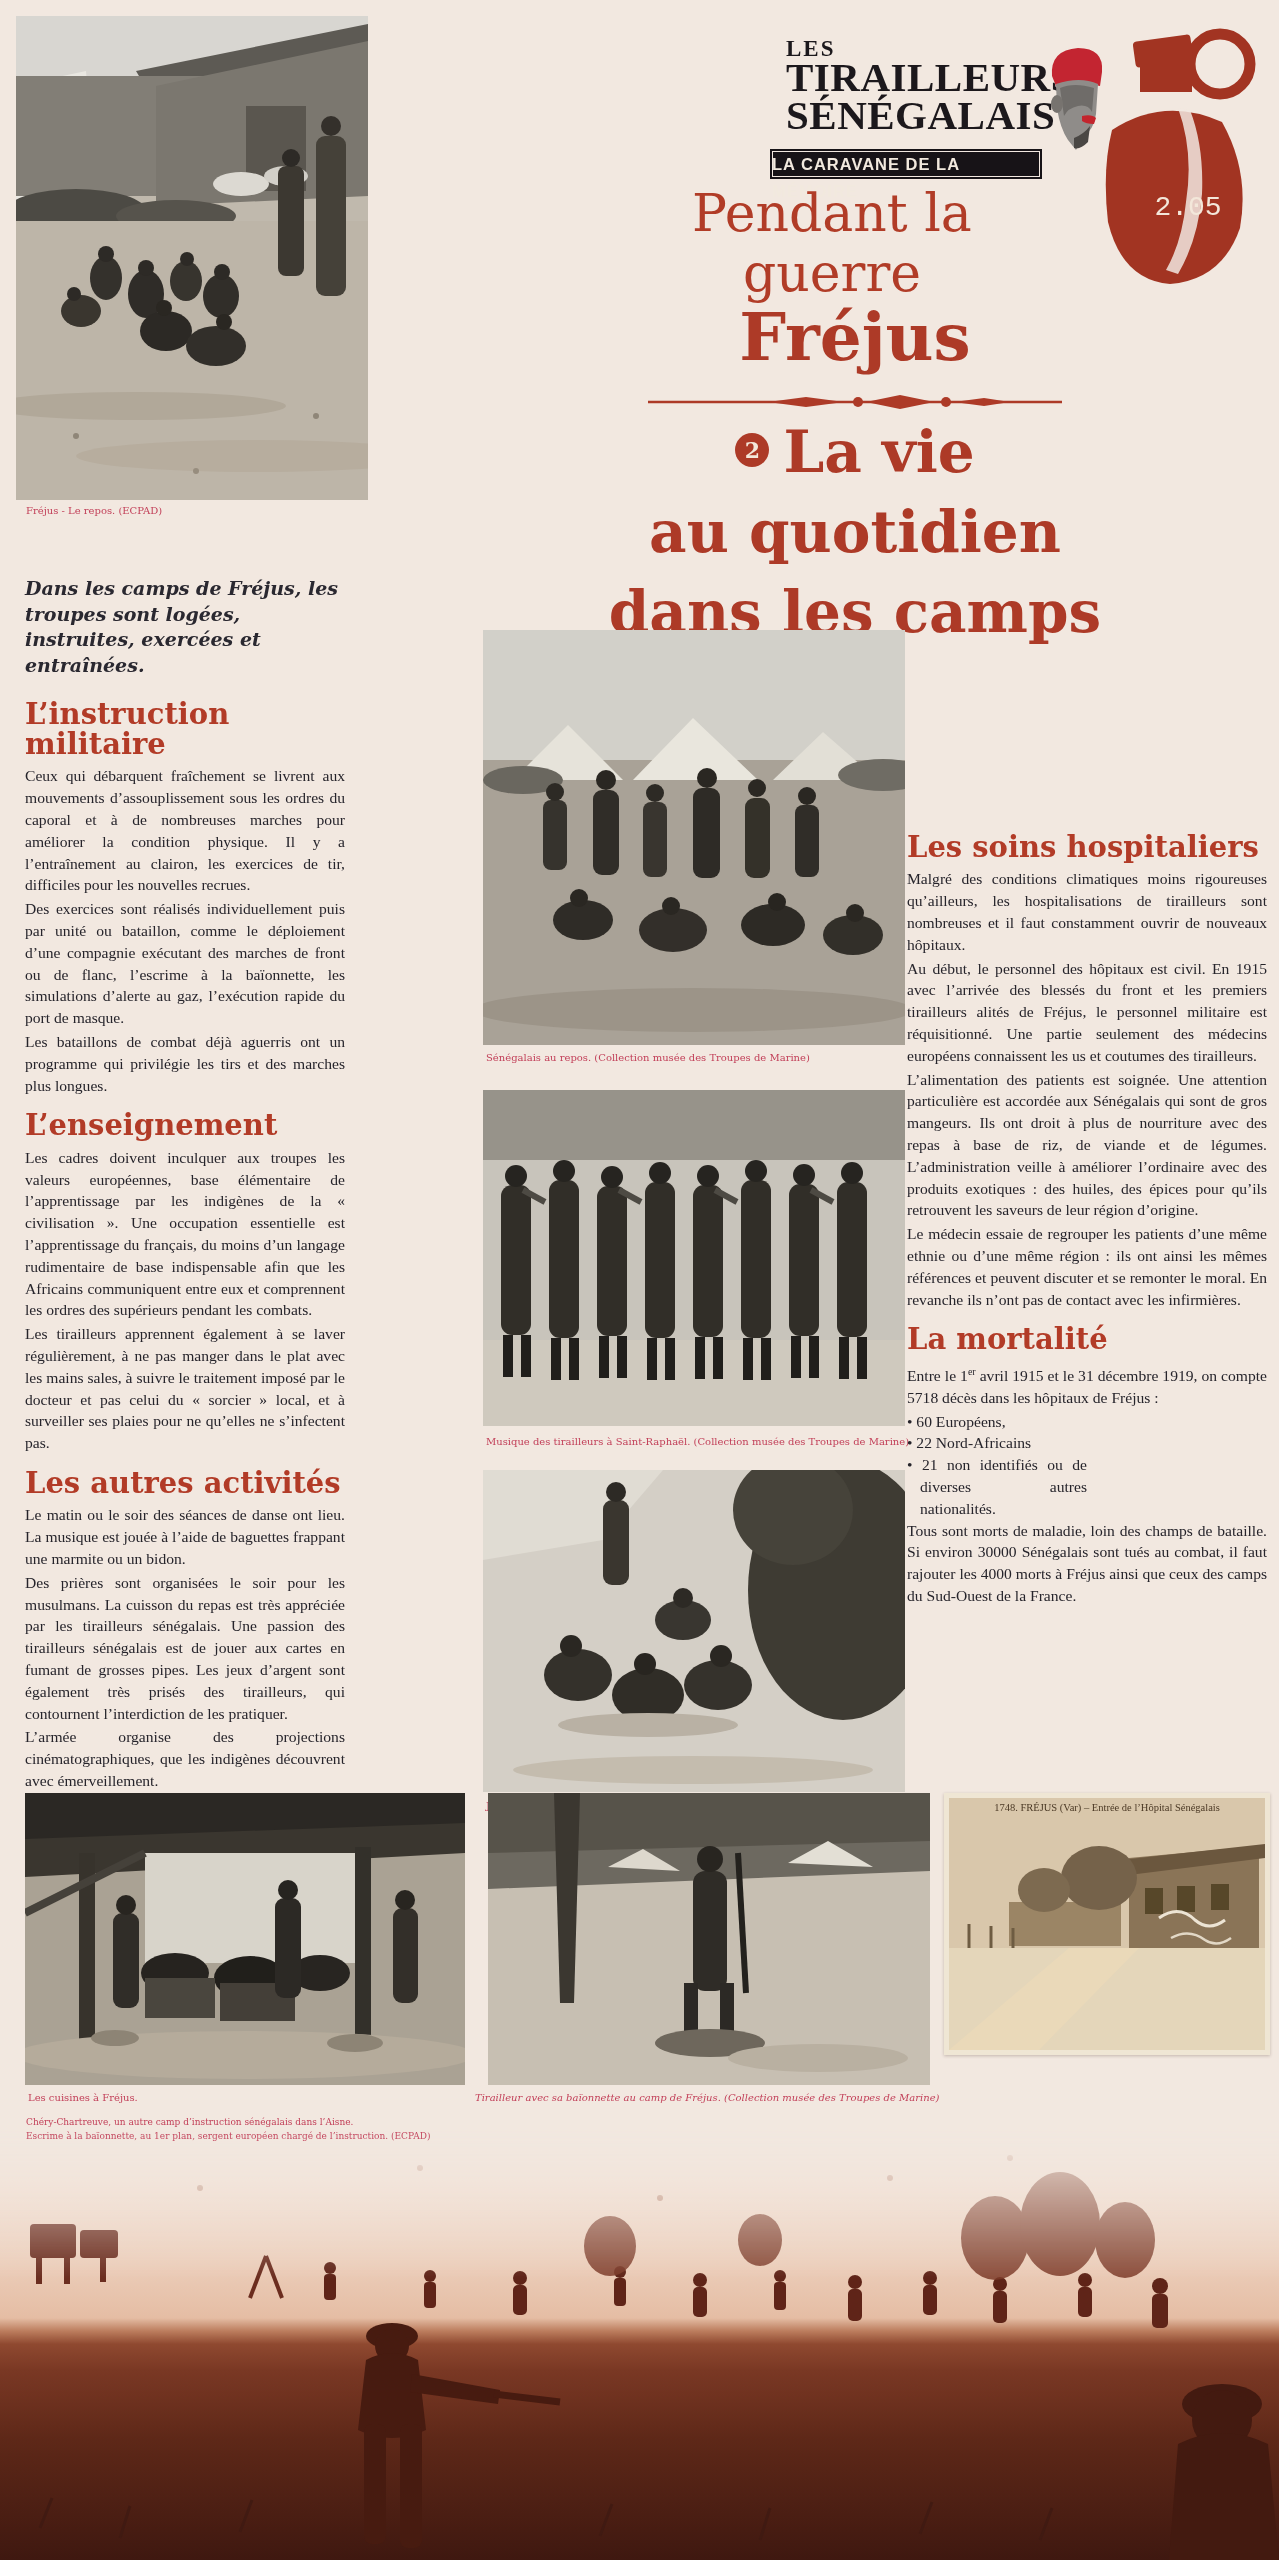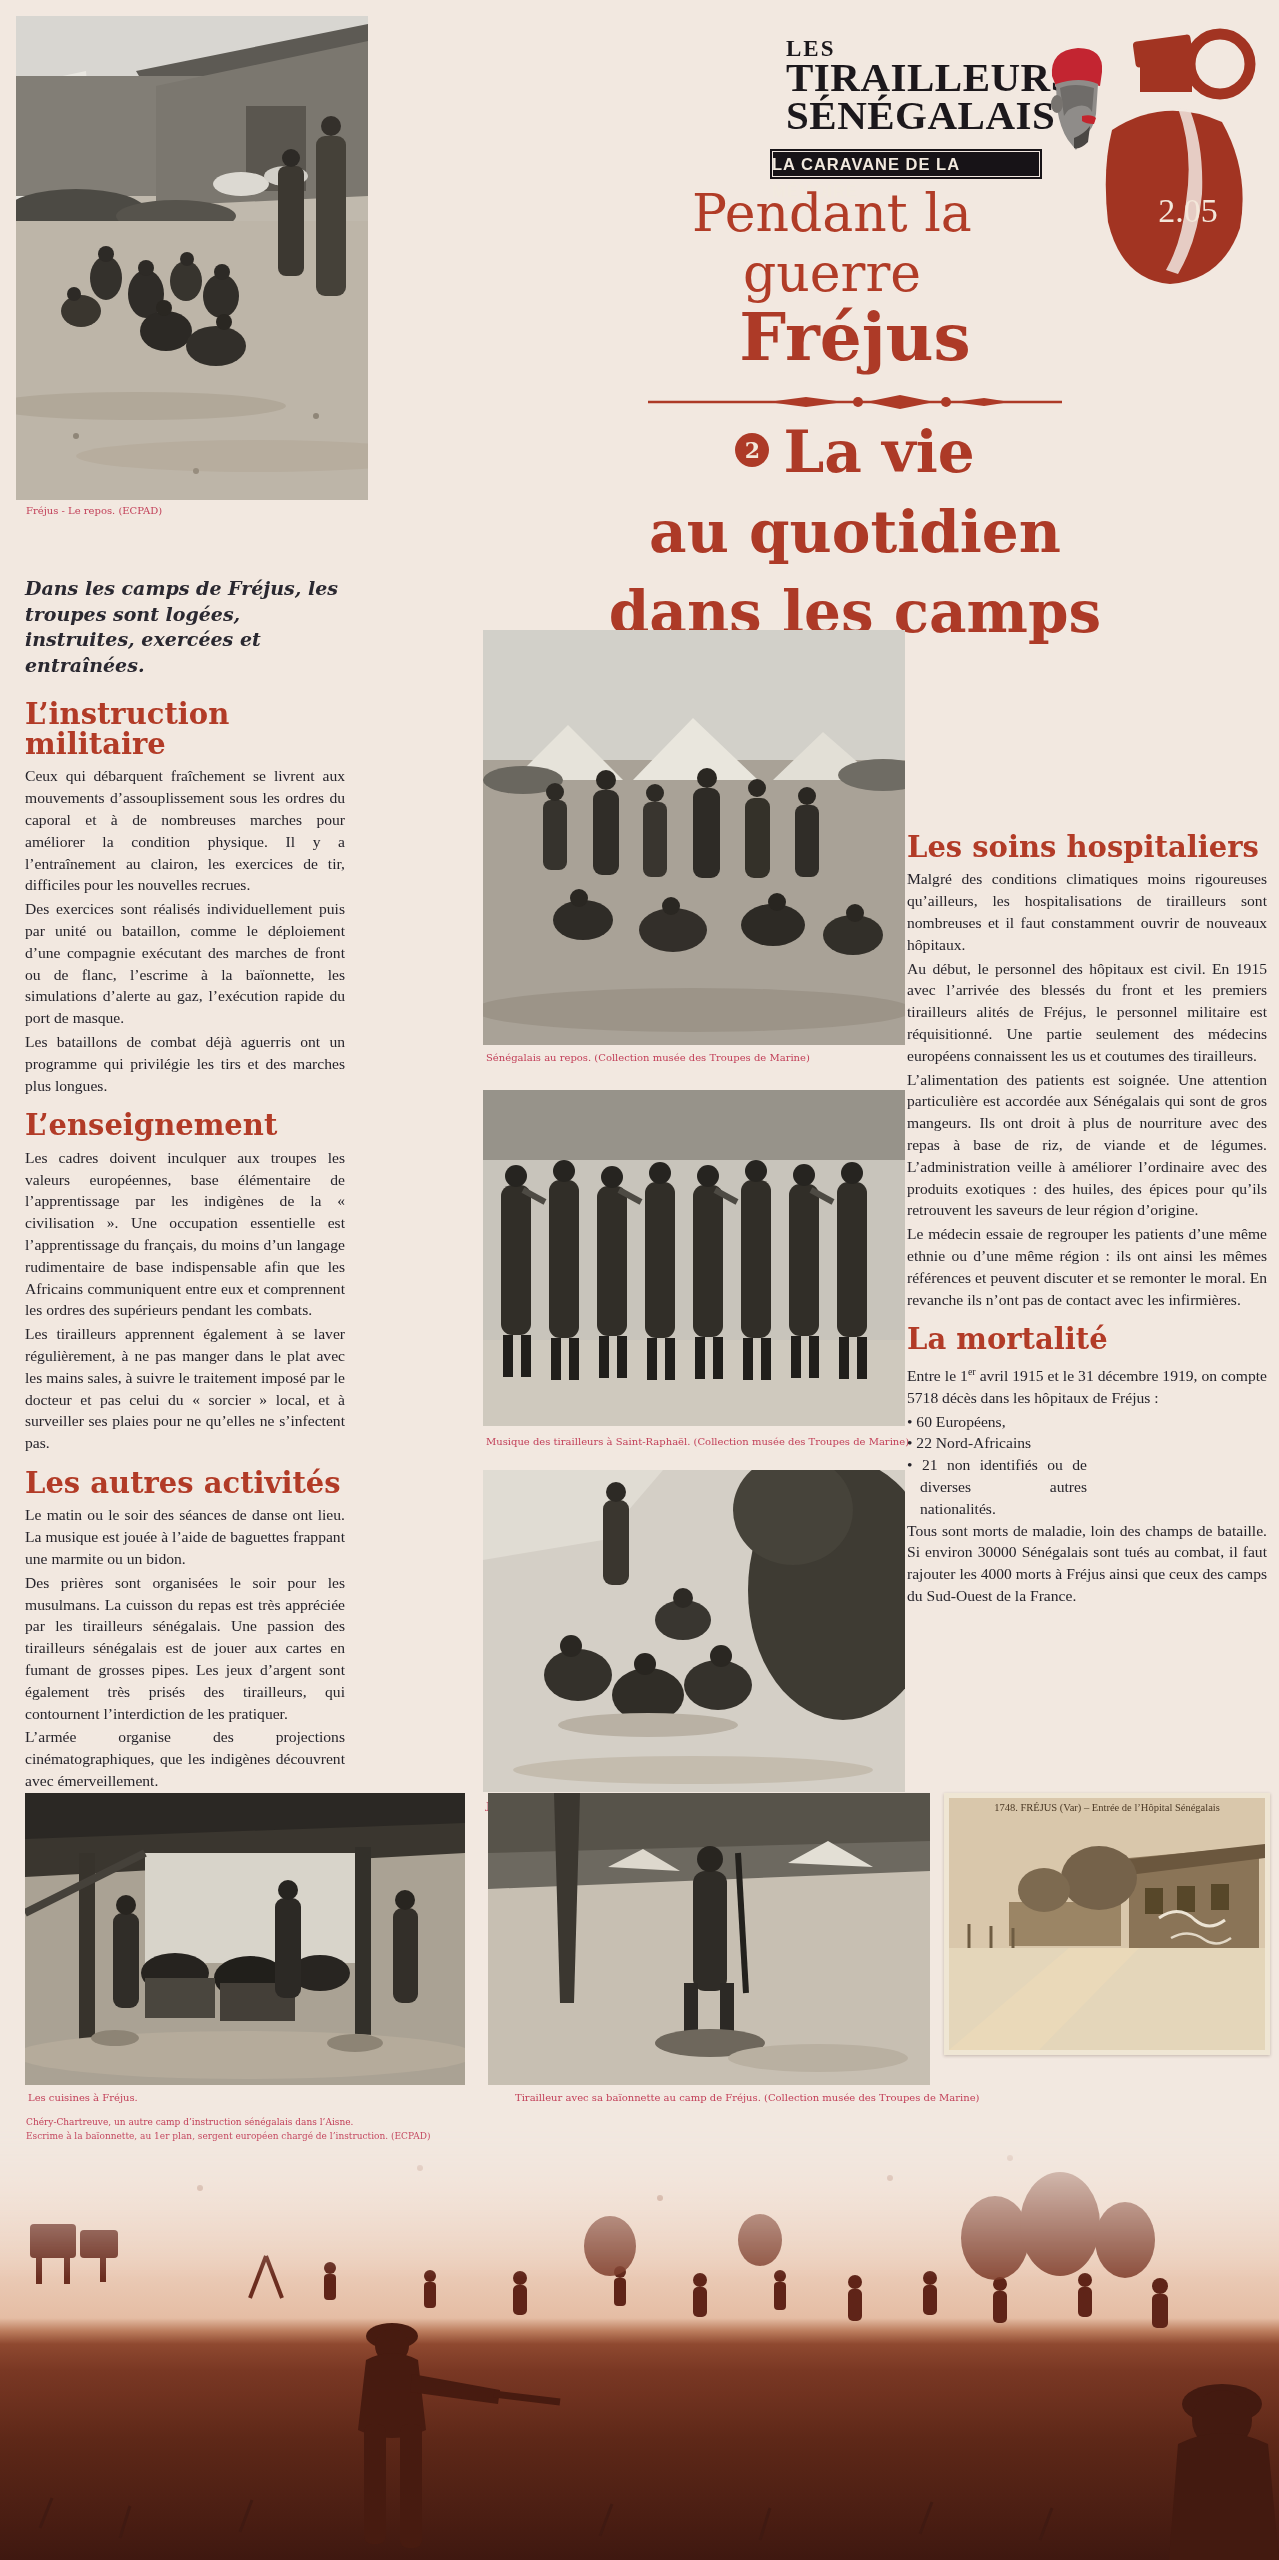--- a/index.html
+++ b/index.html
@@ -14,21 +14,21 @@
         font-family:"Liberation Serif", serif;font-weight:bold;}
   .logo .l1{font-size:23px;letter-spacing:2px;}
   .logo .l2,.logo .l3{font-size:41px;letter-spacing:.5px;}
   .banner{position:absolute;left:770px;top:149px;width:268px;height:26px;background:#171317;
           color:#f2e9de;font-family:"Liberation Sans", sans-serif;font-weight:bold;font-size:16.5px;
           letter-spacing:1px;text-align:left;line-height:27px;border:2px solid #171317;
           box-shadow:0 0 0 1px #f2e8e0 inset;}
   .headIll{position:absolute;left:1030px;top:42px;width:92px;height:112px;}
   .grenade{position:absolute;left:1082px;top:12px;width:196px;height:290px;}
   .panelNum{position:absolute;left:1128px;top:192px;width:120px;text-align:center;
-            font-family:Liberation Serif, serif;font-size:34px;color:#f3e7da;}
+            font-family:Liberation Mono, monospace;font-size:28px;color:#f3e7da;}
   .serie{position:absolute;left:612px;top:183px;width:440px;text-align:center;
          font-family:"DejaVu Serif", serif;font-size:52px;color:#b13c27;}
   
   .place{position:absolute;left:620px;top:298px;width:470px;text-align:center;
          font-family:"DejaVu Serif", serif;font-weight:bold;font-size:66px;color:#ad3a27;}
   .orn{position:absolute;left:648px;top:394px;width:414px;height:16px;}
   .subT{position:absolute;left:590px;top:412px;width:530px;text-align:center;
         font-family:"DejaVu Serif", serif;font-weight:bold;font-size:58px;line-height:80px;color:#ad3a27;}
   .numDisc{display:inline-block;width:34px;height:34px;border-radius:50%;background:#ad3a27;
            color:#f3e7da;font-size:22px;line-height:34px;text-align:center;vertical-align:14px;
@@ -342,21 +342,21 @@
       <polygon points="66,0 92,0 86,210 72,210" fill="#3b3730"></polygon>
       <rect x="205" y="78" width="34" height="120" rx="12" fill="#2f2c27"></rect>
       <circle cx="222" cy="66" r="13" fill="#282520"></circle>
       <rect x="196" y="190" width="14" height="70" fill="#2c2925"></rect>
         <rect x="232" y="190" width="14" height="70" fill="#2c2925"></rect>
       <line x1="250" y1="60" x2="258" y2="200" stroke="#23211d" stroke-width="6"></line>
       <ellipse cx="222" cy="250" rx="55" ry="14" fill="#6e675c"></ellipse>
       <ellipse cx="330" cy="265" rx="90" ry="14" fill="#b9b0a1"></ellipse>
     </svg>
   </div>
-  <div class="cap capM" style="left:515px;top:2092px;">Tirailleur avec sa baïonnette au camp de Fréjus. (Collection musée des Troupes de Marine)</div>
+  <div class="cap capM" style="left:475px;top:2092px;font-style:italic;">Tirailleur avec sa baïonnette au camp de Fréjus. (Collection musée des Troupes de Marine)</div>
 
   <div class="postcard">
     <div class="inner">
       <div class="pcLabel">1748.  FRÉJUS (Var)  –  Entrée de l’Hôpital Sénégalais</div>
       <svg viewBox="0 0 316 252" preserveAspectRatio="none" style="width:100%;height:100%;display:block;">
         <rect width="316" height="252" fill="#d9c7ab"></rect>
         <rect y="150" width="316" height="102" fill="#e4d6ba"></rect>
         <polygon points="180,60 310,48 310,150 180,150" fill="#8a7457"></polygon>
         <polygon points="172,62 316,46 316,60 172,78" fill="#6b573e"></polygon>
         <rect x="196" y="90" width="18" height="26" fill="#574729"></rect>

